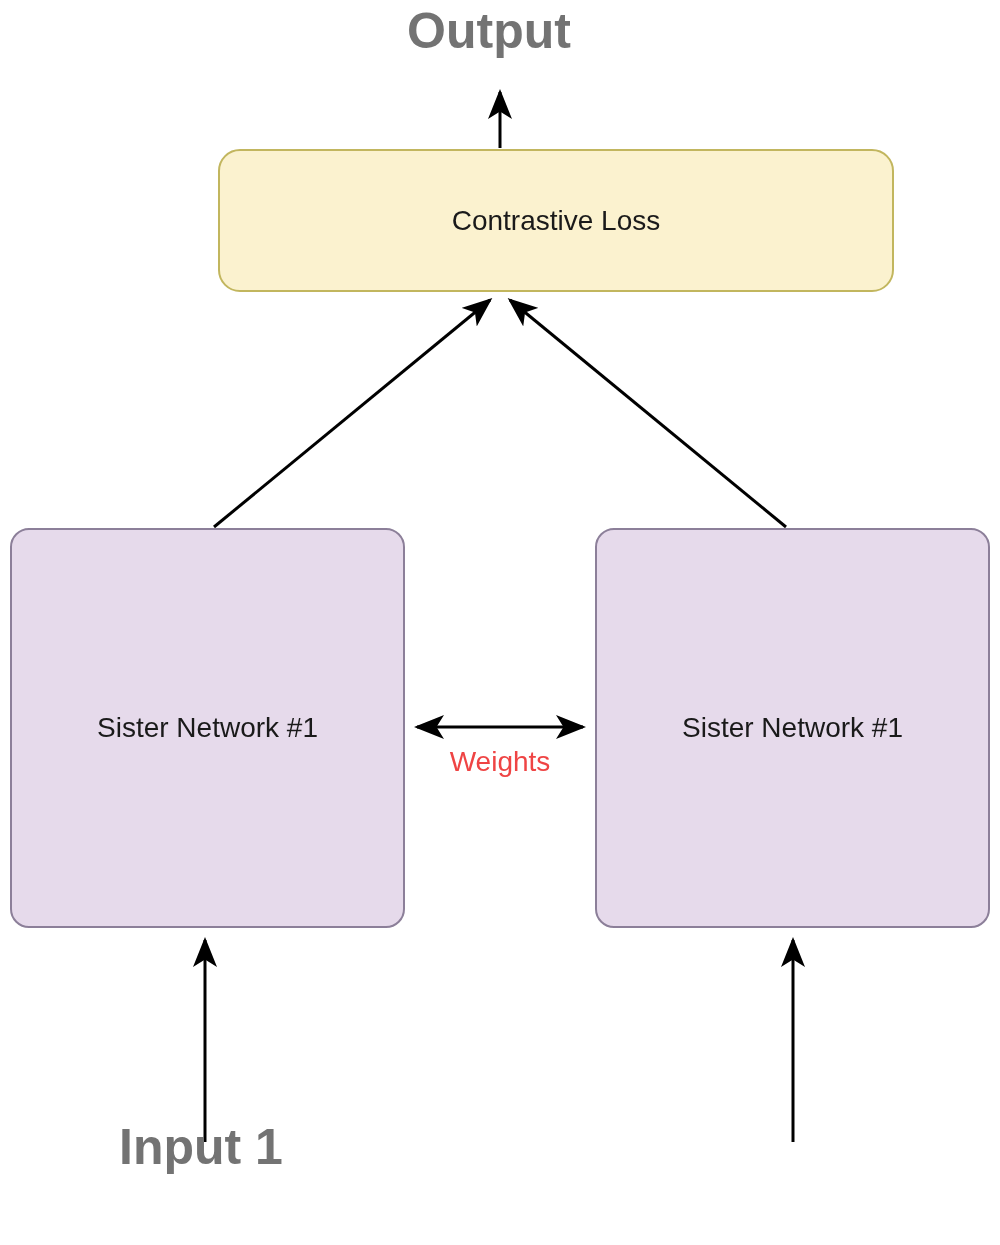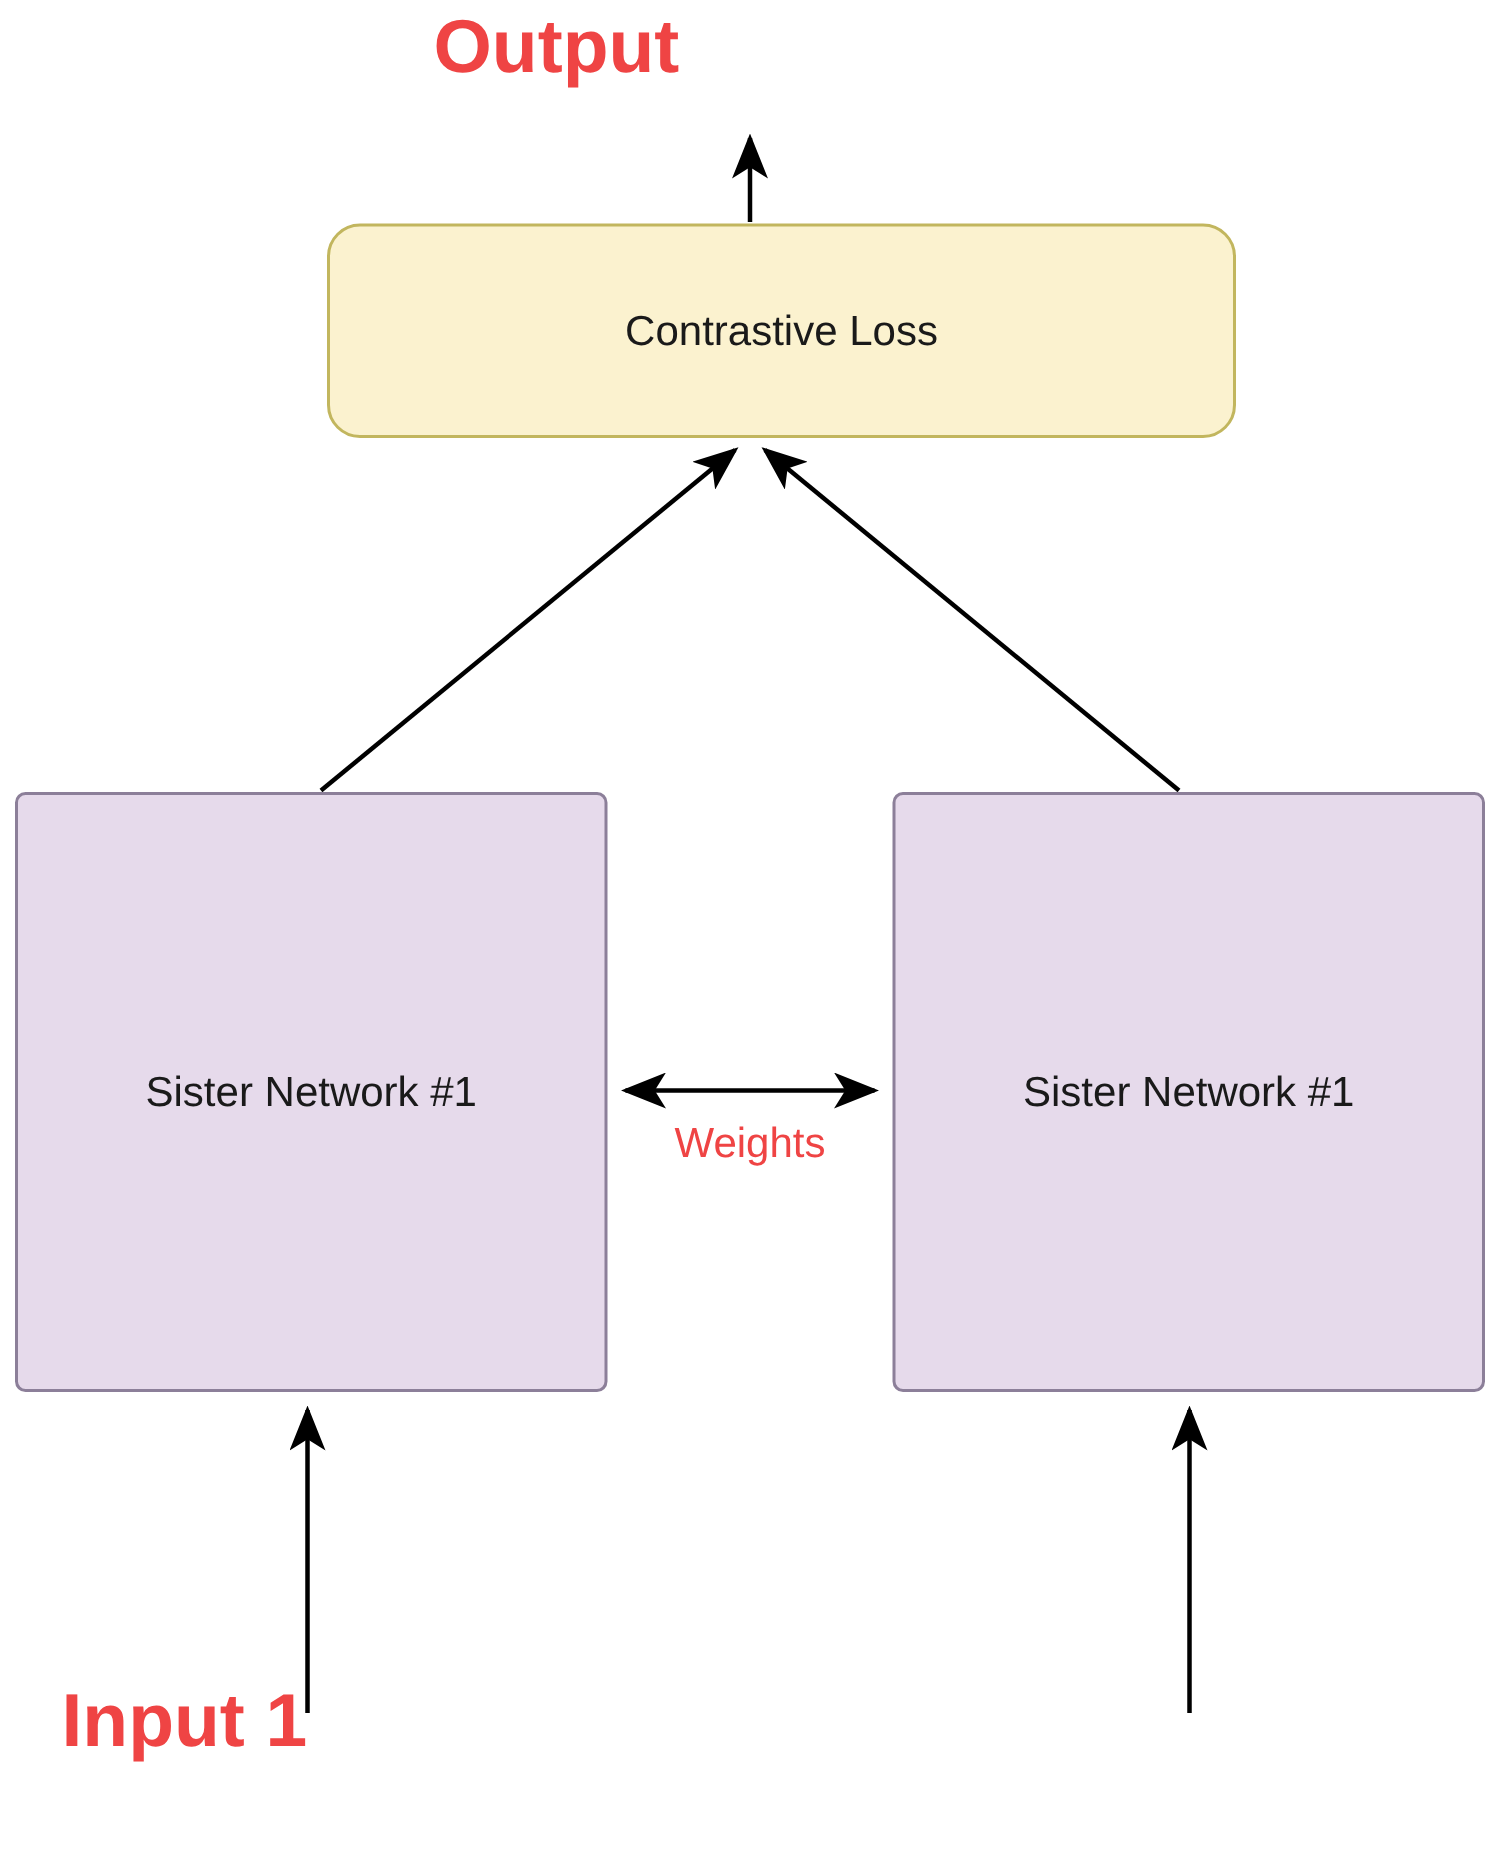--- a/index.html
+++ b/index.html
@@ -27,45 +27,45 @@
     position: absolute;
     display: flex;
     align-items: center;
     justify-content: center;
     box-sizing: border-box;
     color: #1a1a1a;
   }
   .loss-box {
     left: 218px;
     top: 149px;
-    width: 606px;
+    width: 676px;
     height: 143px;
     background: #fbf2cf;
     border: 2px solid #c2b65e;
     border-radius: 22px;
     font-size: 28px;
   }
   .network-box {
     top: 528px;
     width: 395px;
     height: 400px;
     background: #e6daeb;
     border: 2px solid #8c7f99;
-    border-radius: 7px;
+    border-radius: 19px;
     font-size: 28px;
   }
   .network-box.left  { left: 10px; }
   .network-box.right { left: 595px; }
   .big-label {
     position: absolute;
     width: 400px;
-    text-align: left;
+    text-align: center;
     font-size: 50px;
     font-weight: 700;
-    color: #ef4444;
+    color: #737373;
     letter-spacing: 0px;
     line-height: 58px;
   }
   .output-label {
     left: 289px;
     top: 2px;
   }
   .input-label {
     top: 1118px;
     width: 320px;

